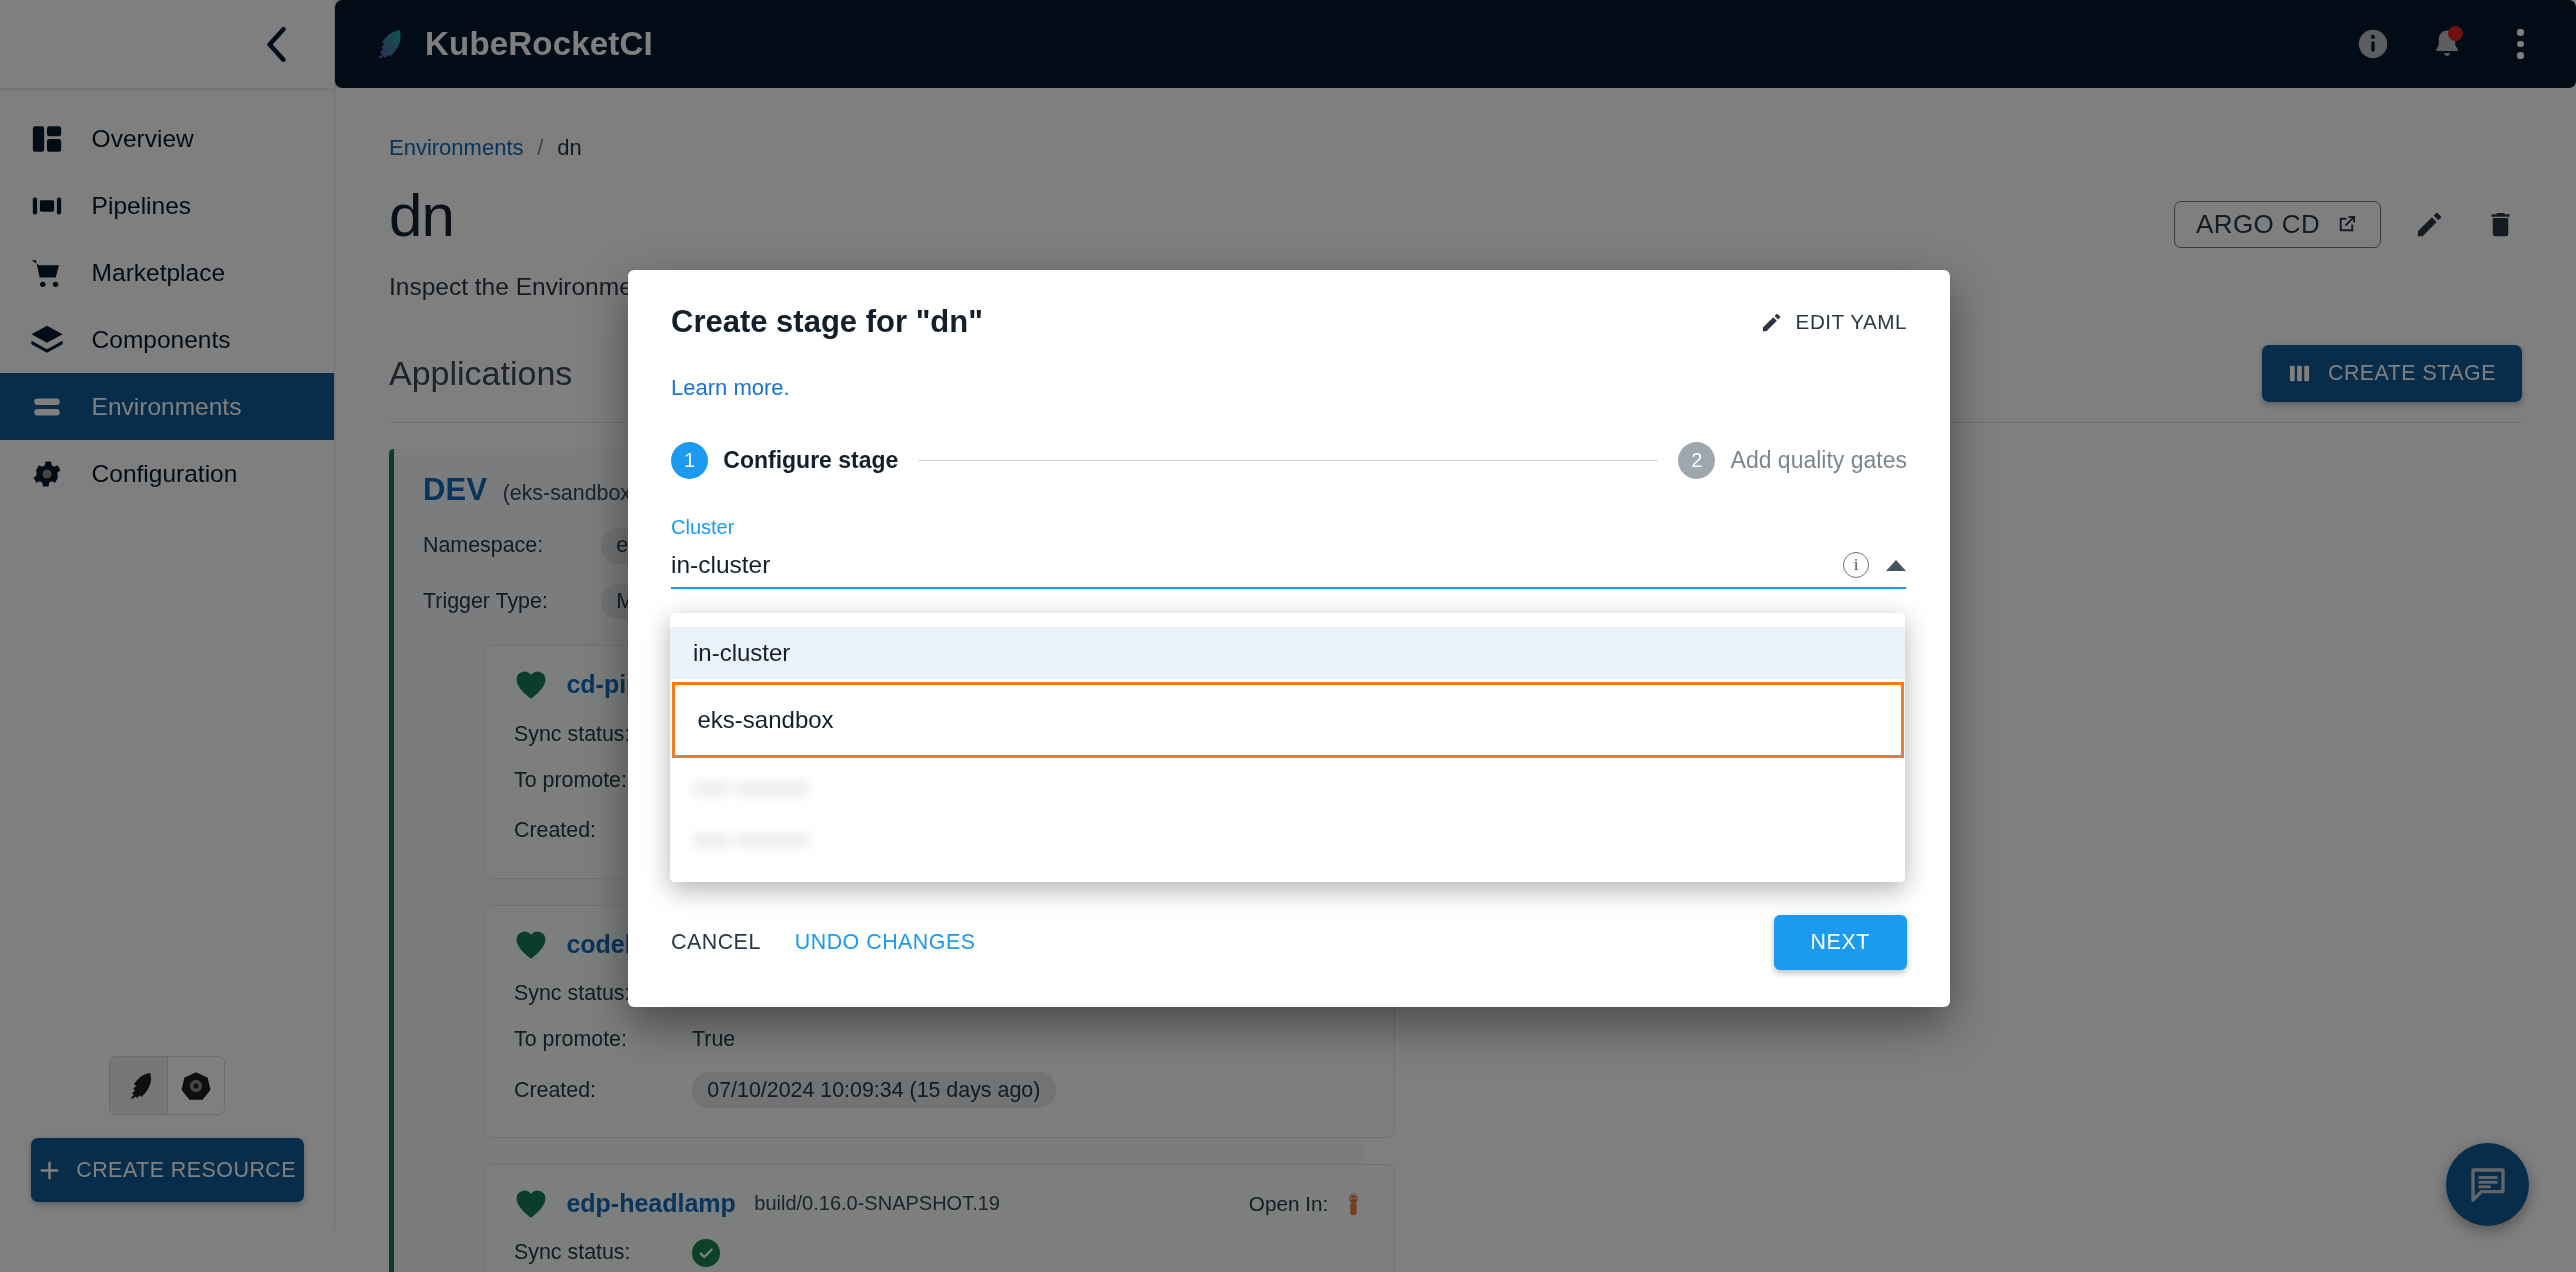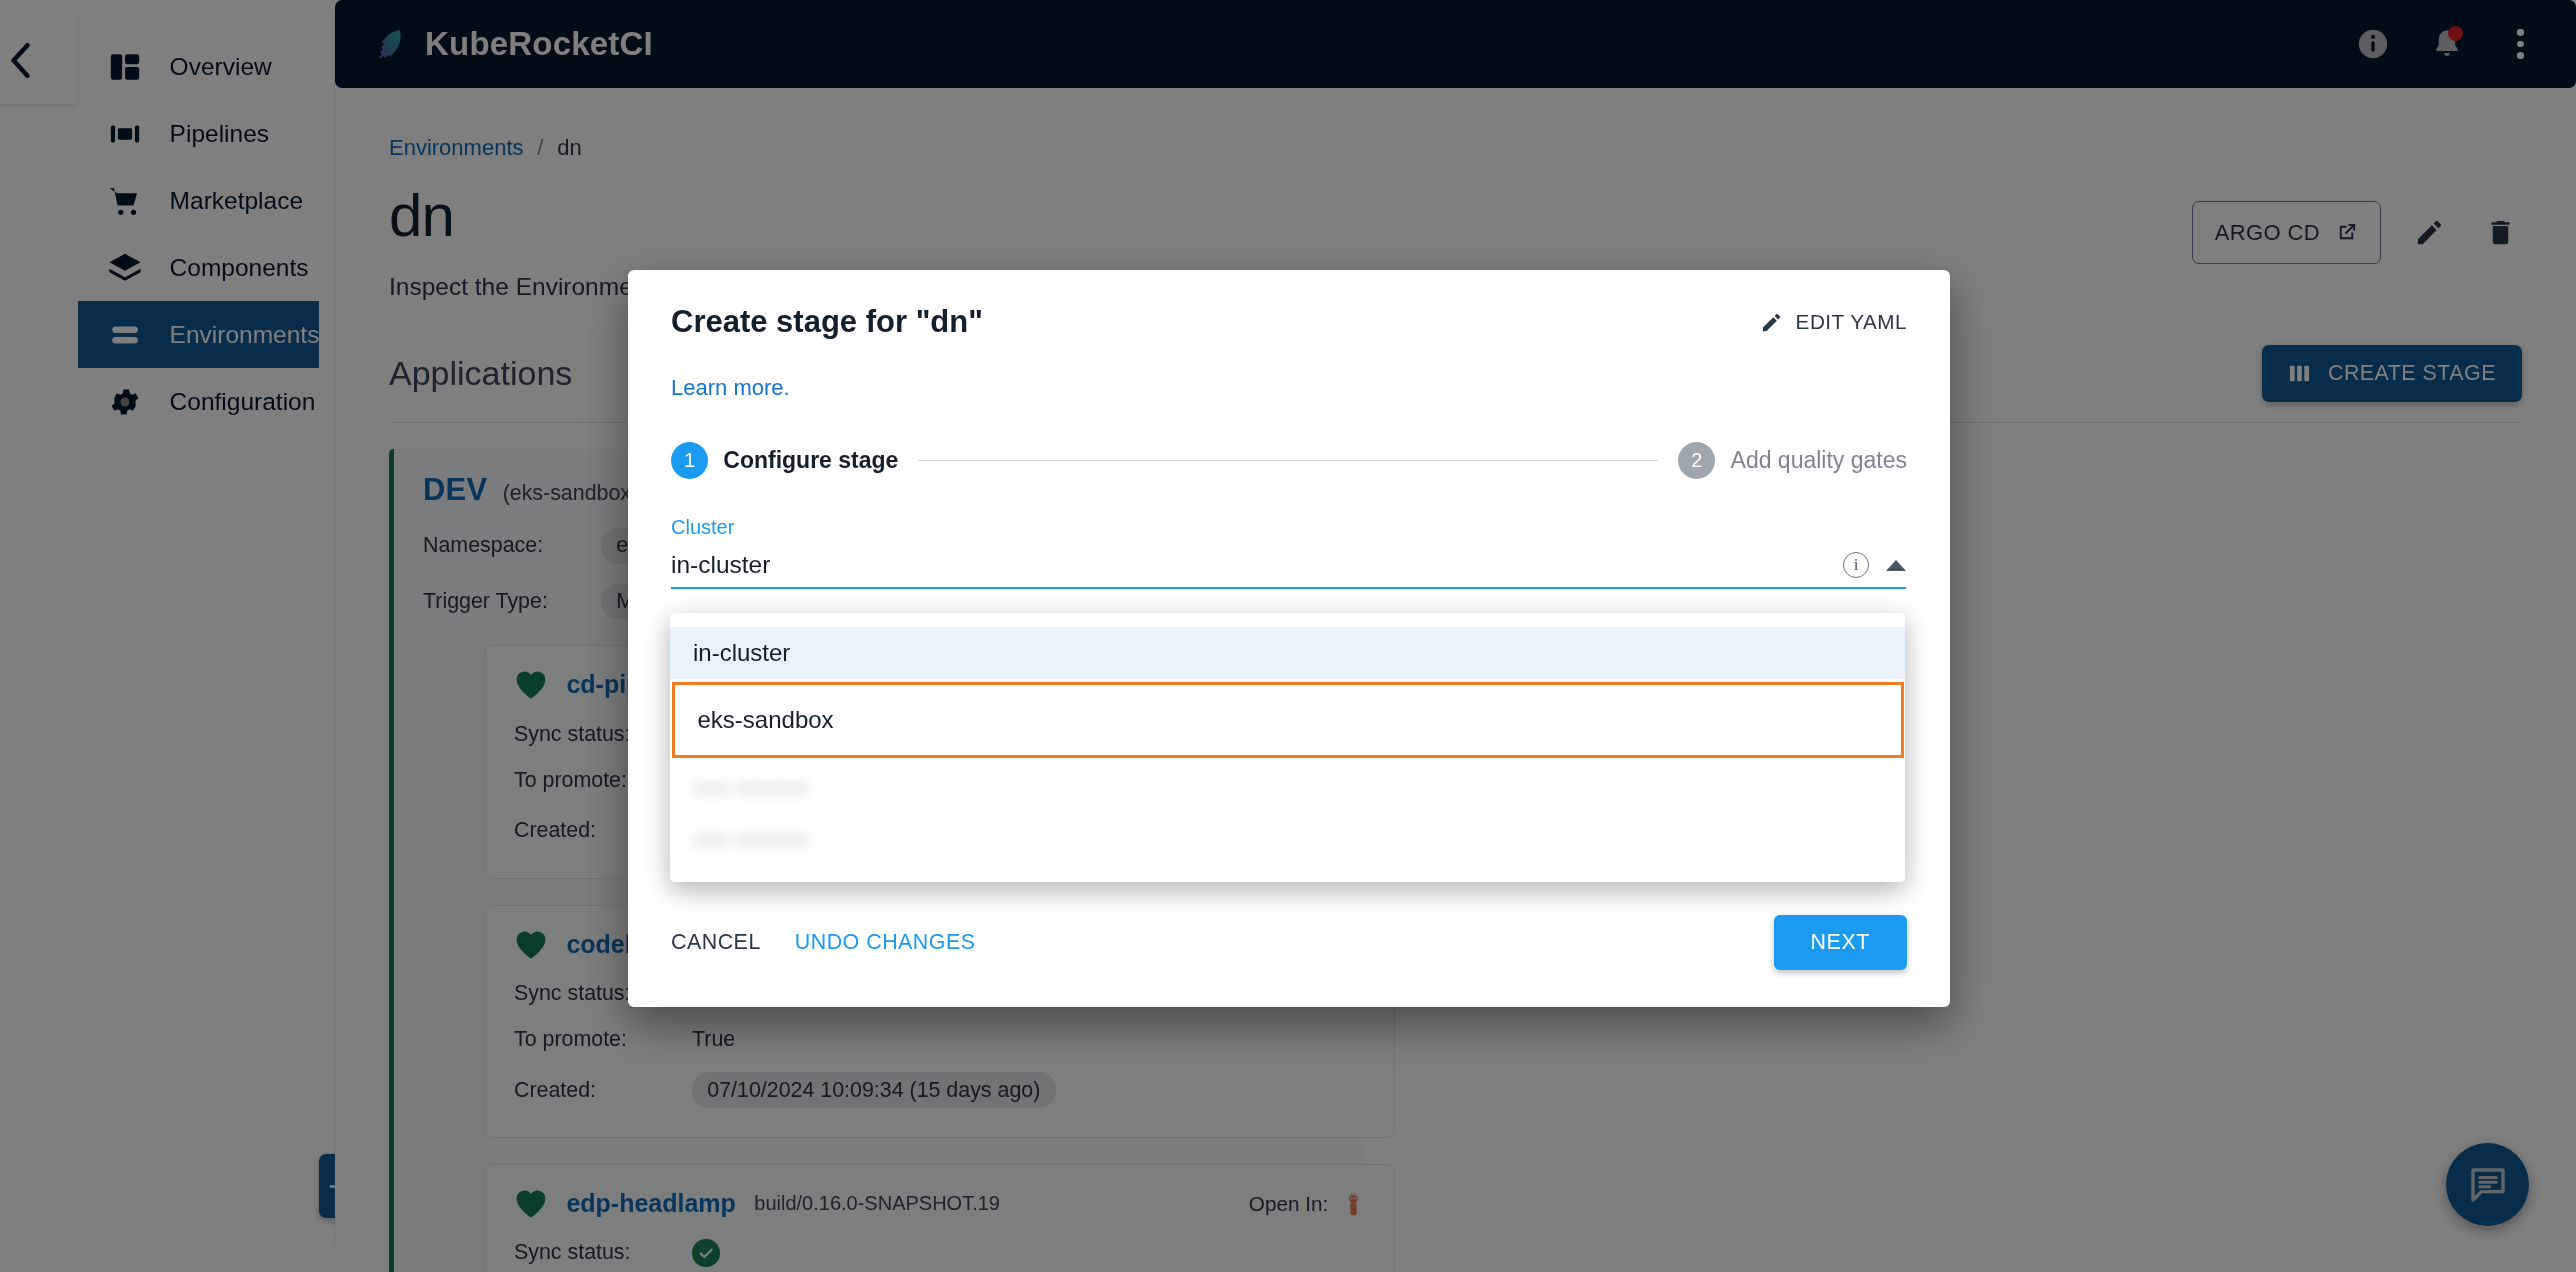--- a/index.html
+++ b/index.html
@@ -32,23 +32,23 @@
   .ic-btn { width: 43px; height: 43px; display:flex; align-items:center; justify-content:center; cursor:pointer; position: relative;}
   .dot-badge {
     position:absolute; top: 3.1px; right: 4.6px; width: 15.3px; height: 15.3px;
     border-radius: 50%; background: #e02020;
   }
   .kebab { display:flex; flex-direction:column; gap:5.4px; align-items:center; }
   .kebab i { width: 6.1px; height: 6.1px; border-radius: 50%; background: #fff; display:block; }
 
   
   .sidebar {
-    position: absolute; left: 0; top: 16px; width: 335px; height: 1231px;
+    position: absolute; left: 0; top: 0; width: 335px; height: 1231px;
     background: #fff; border-right: 0.8px solid #e3e6ea;
-    display: flex; flex-direction: row;
+    display: flex; flex-direction: column;
   }
   .sb-head {
     height: 88px; display:flex; align-items:center; justify-content:flex-end;
     padding-right: 38px; box-shadow: 0 1.5px 3.8px rgba(0,0,0,.10);
     position: relative; z-index: 2;
   }
   .collapse-btn { width: 40px; height: 40px; display:flex; align-items:center; justify-content:center; cursor:pointer; }
   .sb-nav { padding-top: 17px; display:flex; flex-direction: column; }
   .sb-item {
     height: 67px; display:flex; align-items:center; gap: 26px;
@@ -77,22 +77,22 @@
   }
   .breadcrumb { display:flex; align-items:center; gap: 13.8px; padding-top: 47px; font-size: 22px; }
   .bc-link { color: #116ab8; cursor: pointer; }
   .bc-sep { color:#7c8794; }
   .bc-cur { color: #2a3744; }
   .page-head { display:flex; align-items:flex-start; }
   .page-title { font-size: 60px; font-weight: 400; color:#12212e; margin-top: 20px; letter-spacing:-0.8px;}
   .page-sub { font-size: 24.5px; color: #2a3744; margin-top: 23px; }
   .head-actions { margin-left:auto; display:flex; align-items:center; gap: 27.6px; padding-top: 40px; }
   .argo-btn {
-    border:0.8px solid #6b7682; border-radius: 6.9px; height: 63px; padding: 0 21.4px;
-    display:flex; align-items:center; gap: 15.3px; font-size: 22px; color:#2a3744; background:transparent; cursor:pointer;
+    border:0.8px solid #6b7682; border-radius: 6.9px; height: 47px; padding: 0 21.4px;
+    display:flex; align-items:center; gap: 15.3px; font-size: 26px; color:#2a3744; background:transparent; cursor:pointer;
     letter-spacing: 0.4px;
   }
   .icon-action { width: 43px; height:43px; display:flex; align-items:center; justify-content:center; cursor:pointer; }
 
   .section-row { display:flex; align-items:center; margin-top: 44px; }
   .section-title { font-size: 34px; color:#3b4856; }
   .create-stage-btn {
     margin-left:auto; background:#0e5a96; color:#fff; border:none; border-radius:6.9px;
     height: 57px; padding: 0 26px; display:flex; align-items:center; gap:17px;
     font-size: 21.4px; letter-spacing:0.5px; cursor:pointer; box-shadow: 0 2.3px 6.1px rgba(0,0,0,.25);

